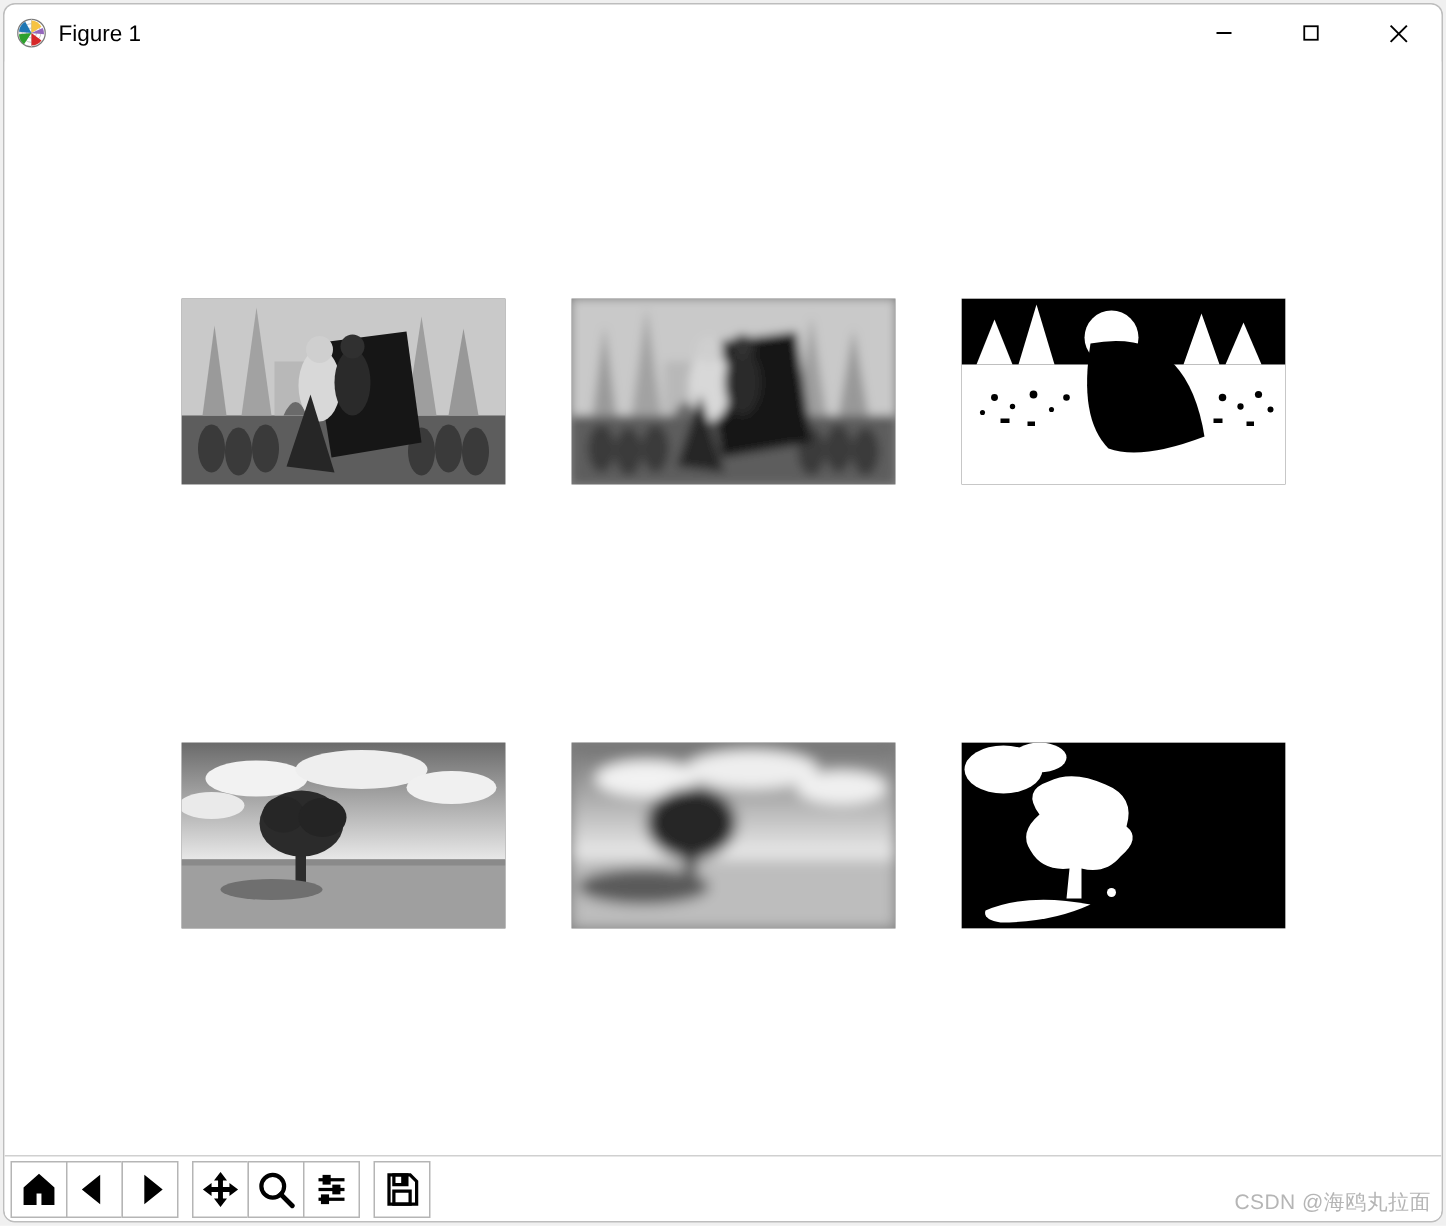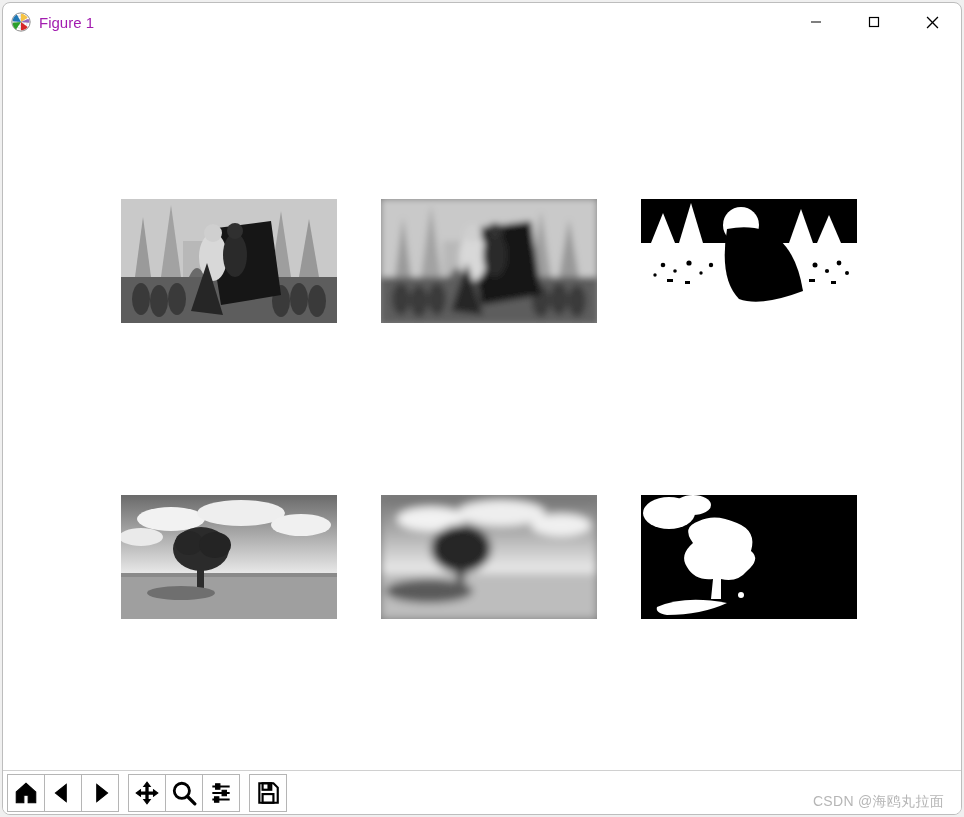--- a/index.html
+++ b/index.html
@@ -29,21 +29,21 @@
     padding-left: 8px;
     user-select: none;
   }
   .app-icon {
     width: 20px; height: 20px;
     margin-right: 8px;
     flex: 0 0 auto;
   }
   .title-text {
     font-size: 15px;
-    color: #a21caf;
+    color: #000000;
     flex: 0 0 auto;
   }
   .title-spacer { flex: 1 1 auto; }
   .win-btn {
     width: 58px; height: 38px;
     display: flex;
     align-items: center;
     justify-content: center;
     color: #000;
   }
@@ -84,21 +84,21 @@
   .tbtn:first-child { margin-left: 0; }
   .tgap {
     width: 10px; height: 38px;
     flex: 0 0 auto;
   }
   .tbtn svg { width: 26px; height: 26px; fill: #000; stroke: #000; }
 
   
   .watermark {
     position: absolute;
-    right: 20px;
+    right: 10px;
     bottom: 6px;
     font-size: 14px;
     color: rgba(120,120,120,0.55);
     letter-spacing: 0.3px;
     pointer-events: none;
   }
 </style>
 </head>
 <body>
 

